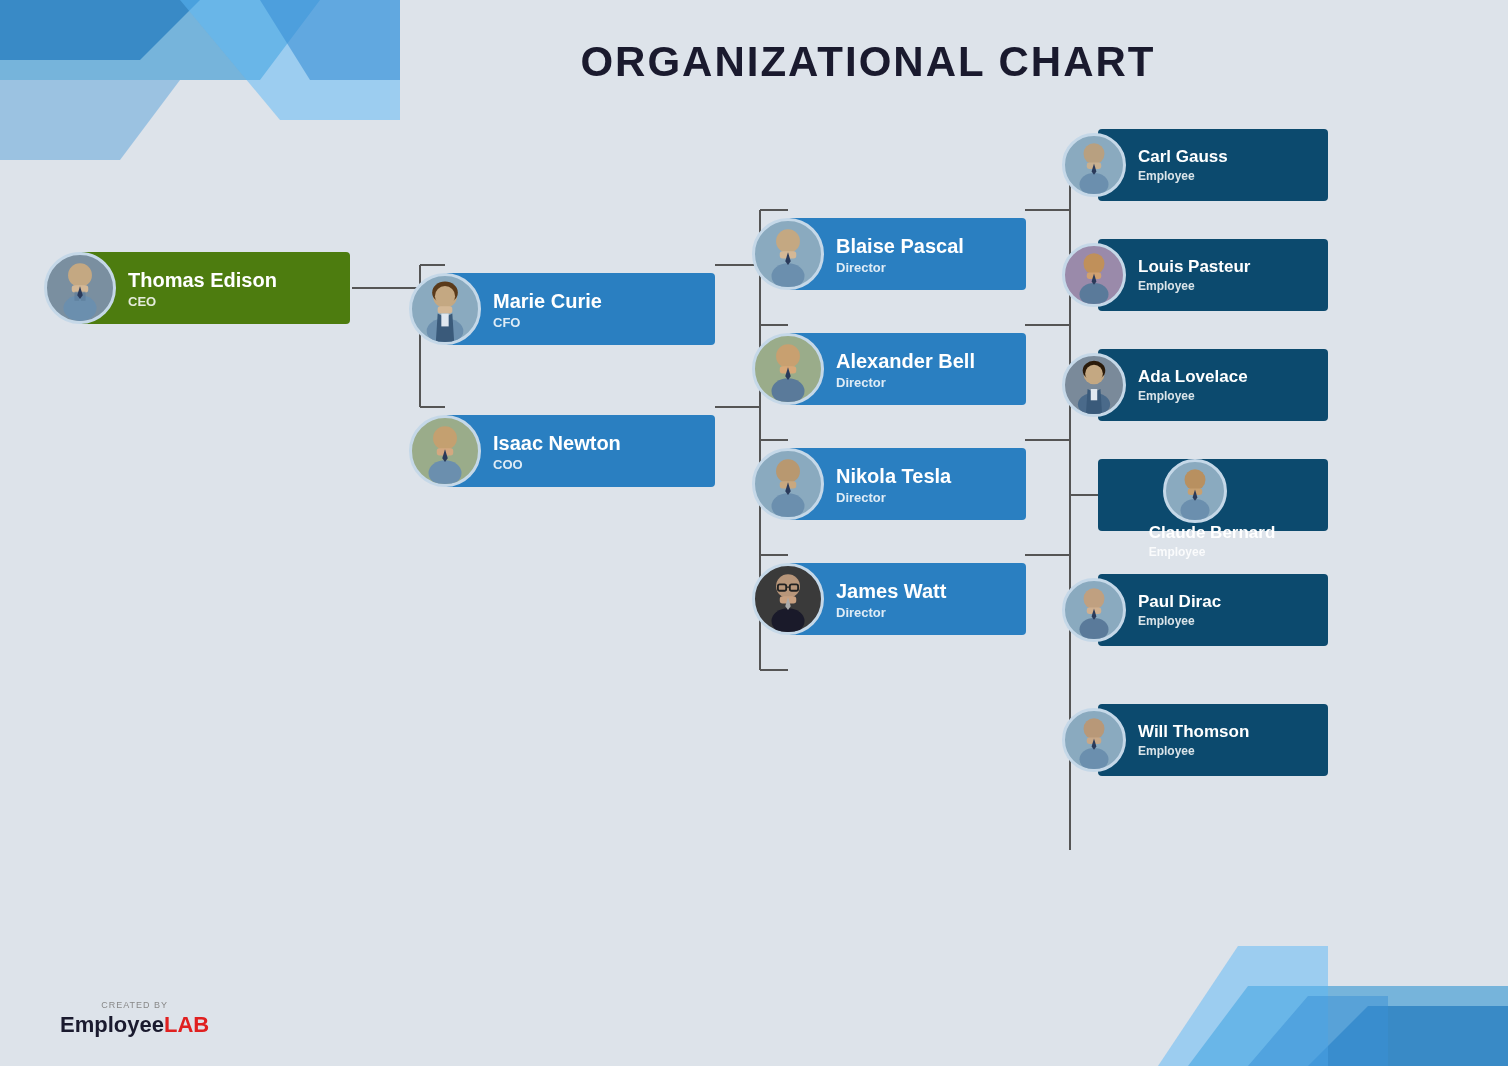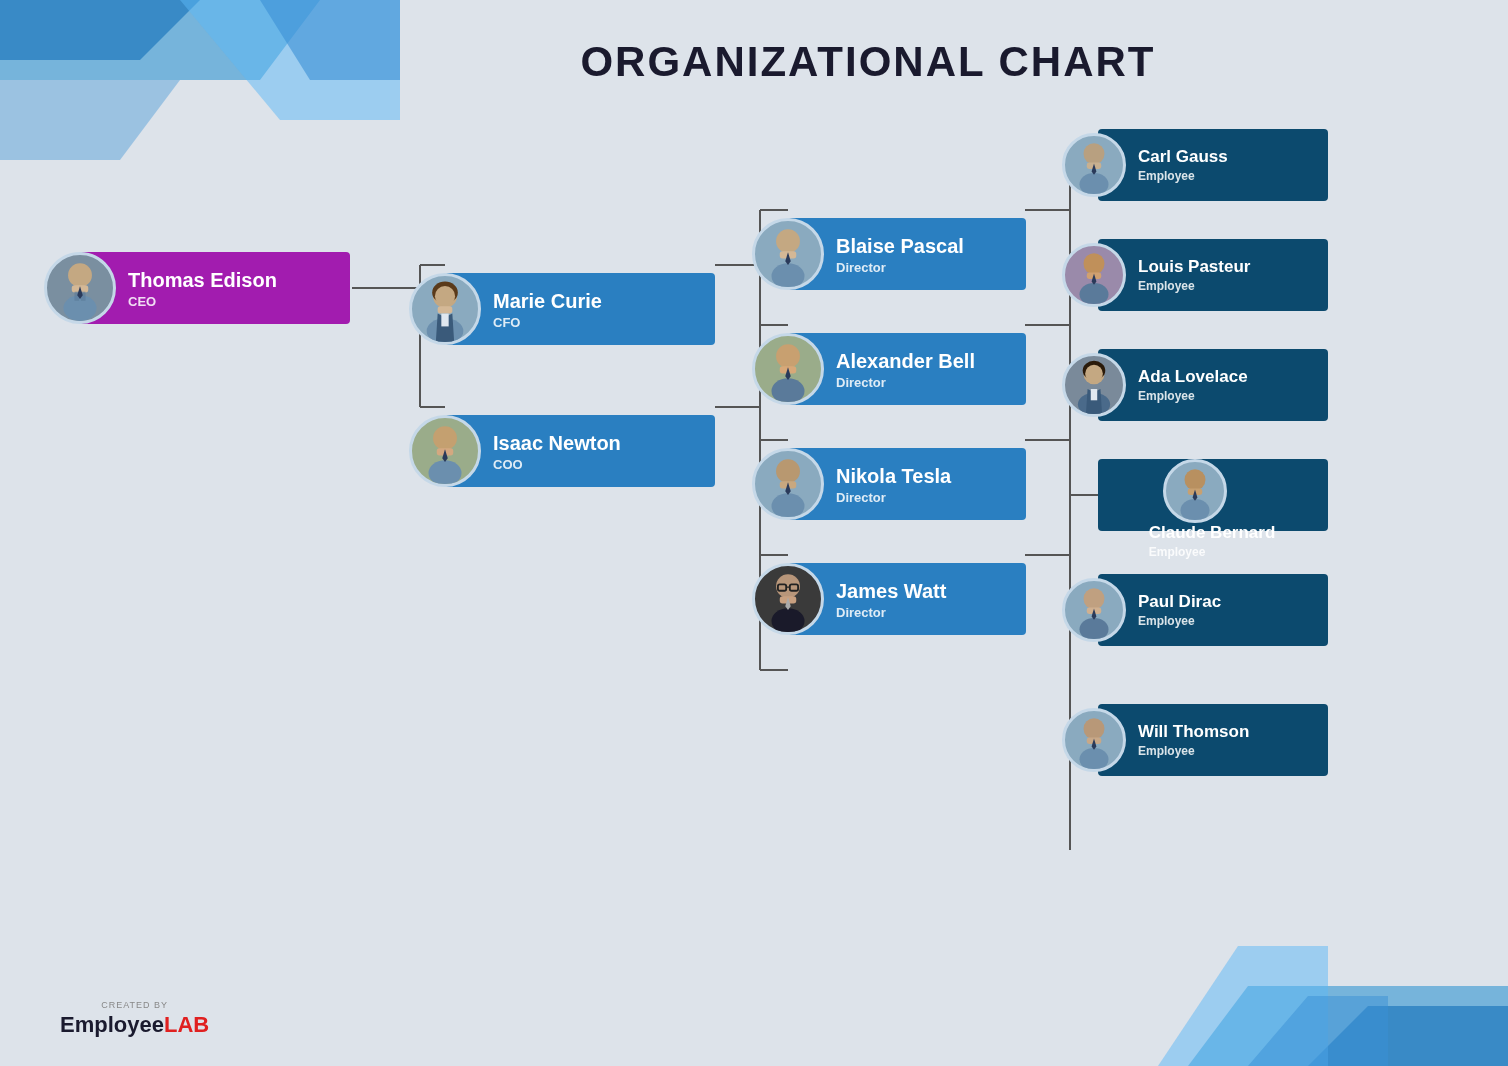--- a/index.html
+++ b/index.html
@@ -68,21 +68,21 @@
     
     .node {
       position: absolute;
       display: flex;
       align-items: center;
       border-radius: 4px;
       overflow: visible;
     }
 
     .node-dark {
-      background: #a21caf;
+      background: #4d7c0f;
     }
     .node-blue {
       background: #2a7fc1;
       margin-top: 44px;
     }
     .node-light-blue {
       background: #5bb8f5;
     }
 
     .node-avatar {

